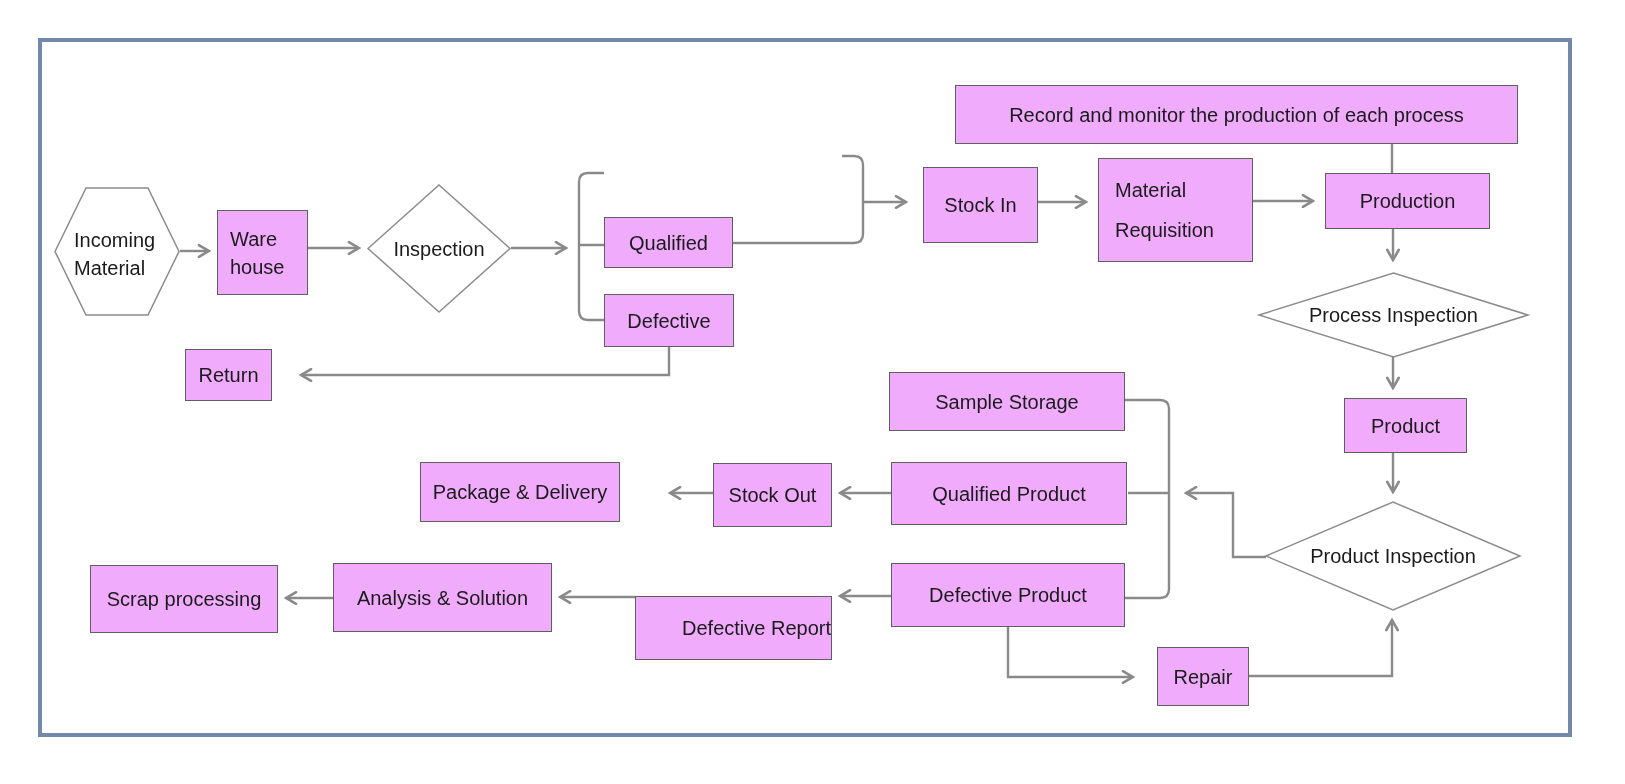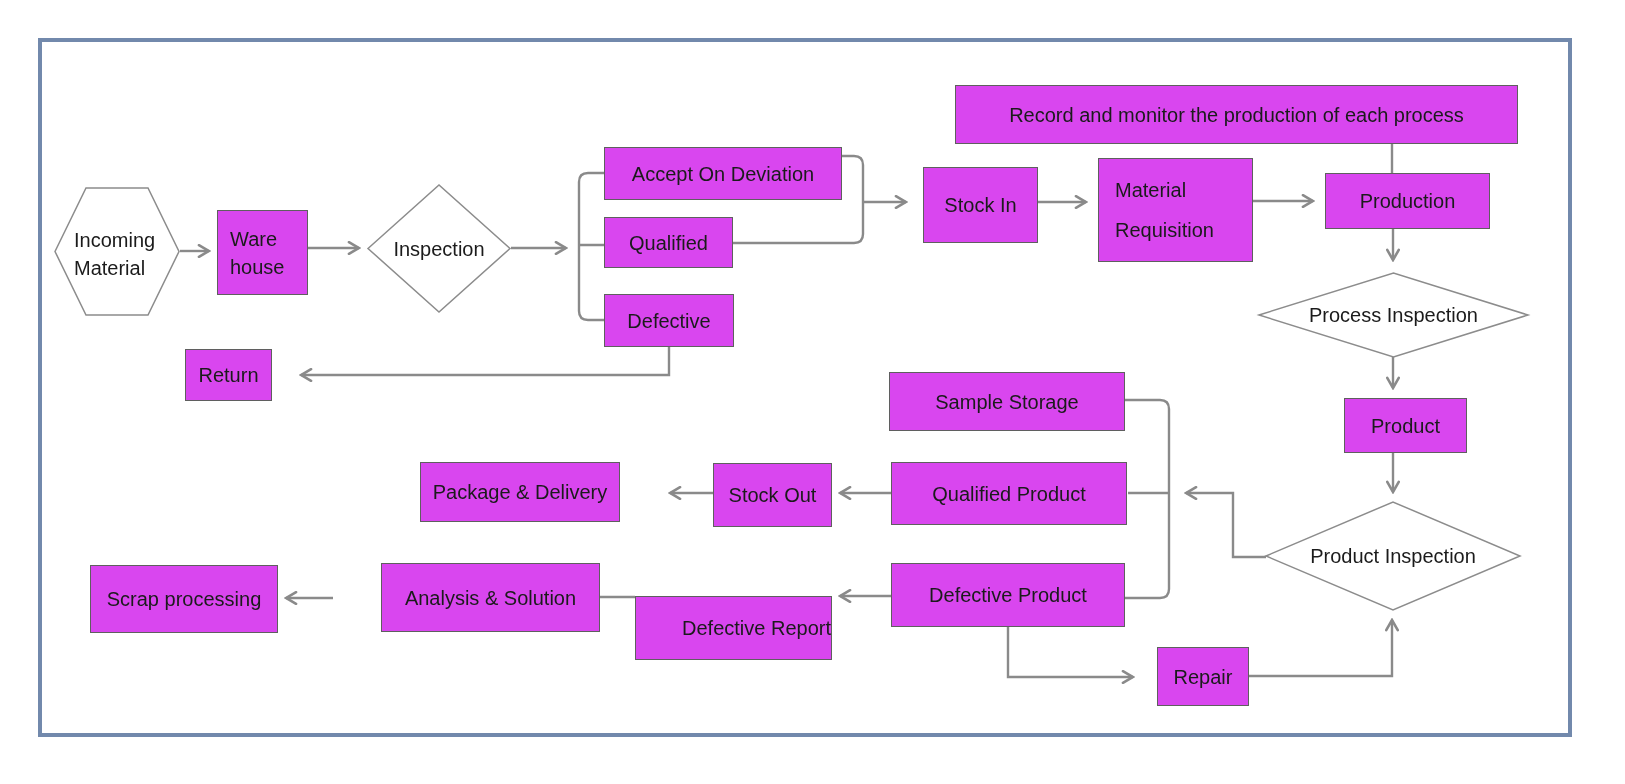--- a/index.html
+++ b/index.html
@@ -13,21 +13,21 @@
   }
   #frame{
     position:absolute;left:38px;top:38px;width:1534px;height:699px;
     border:4px solid #7289ac;box-sizing:border-box;
   }
   #wires{position:absolute;left:0;top:0;width:1625px;height:784px;}
   .node{
     position:absolute;box-sizing:border-box;
     display:flex;align-items:center;justify-content:center;
     font-size:20px;line-height:1.4;text-align:center;
-    background:#d946ef;
+    background:#f0abfc;
   }
   .box{border:1.5px solid #5f5f5f;}
   .shape{background:transparent;}          
   .left{justify-content:flex-start;text-align:left;}
   .pad12{padding-left:12px;}
   .pad16{padding-left:16px;}
   .lh2{line-height:2.0;}
   .lbl{display:block;}
 </style>
 </head>
@@ -85,23 +85,20 @@
   <div class="node shape" style="left:1259px;top:273px;width:269px;height:84px;">
     <span class="lbl">Process Inspection</span>
   </div>
   <div class="node shape" style="left:1266px;top:502px;width:254px;height:108px;">
     <span class="lbl">Product Inspection</span>
   </div>
 
   <div class="node box left pad12" style="left:217px;top:210px;width:91px;height:85px;">
     <span class="lbl">Ware house</span>
   </div>
-  <div class="node box" style="left:604px;top:147px;width:238px;height:53px;">
-    <span class="lbl">Accept On Deviation</span>
-  </div>
   <div class="node box" style="left:604px;top:217px;width:129px;height:51px;">
     <span class="lbl">Qualified</span>
   </div>
   <div class="node box" style="left:604px;top:294px;width:130px;height:53px;">
     <span class="lbl">Defective</span>
   </div>
   <div class="node box" style="left:185px;top:349px;width:87px;height:52px;">
     <span class="lbl">Return</span>
   </div>
   <div class="node box" style="left:923px;top:167px;width:115px;height:76px;">
@@ -130,21 +127,21 @@
   </div>
   <div class="node box" style="left:713px;top:463px;width:119px;height:64px;">
     <span class="lbl">Stock Out</span>
   </div>
   <div class="node box" style="left:420px;top:462px;width:200px;height:60px;">
     <span class="lbl">Package &amp; Delivery</span>
   </div>
   <div class="node box" style="left:635px;top:596px;width:197px;height:64px;justify-content:flex-end;">
     <span class="lbl">Defective Report</span>
   </div>
-  <div class="node box" style="left:333px;top:563px;width:219px;height:69px;margin-left:48px;">
+  <div class="node box" style="left:333px;top:563px;width:219px;height:69px;">
     <span class="lbl">Analysis &amp; Solution</span>
   </div>
   <div class="node box" style="left:90px;top:565px;width:188px;height:68px;">
     <span class="lbl">Scrap processing</span>
   </div>
   <div class="node box" style="left:1141px;top:647px;width:92px;height:59px;margin-left:16px;">
     <span class="lbl">Repair</span>
   </div>
 </div>
 

